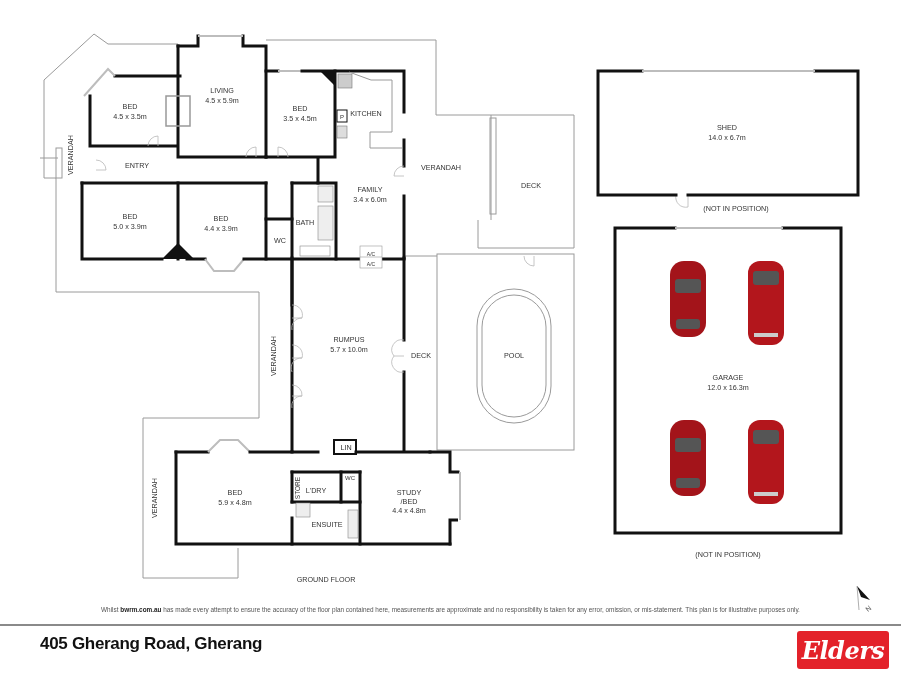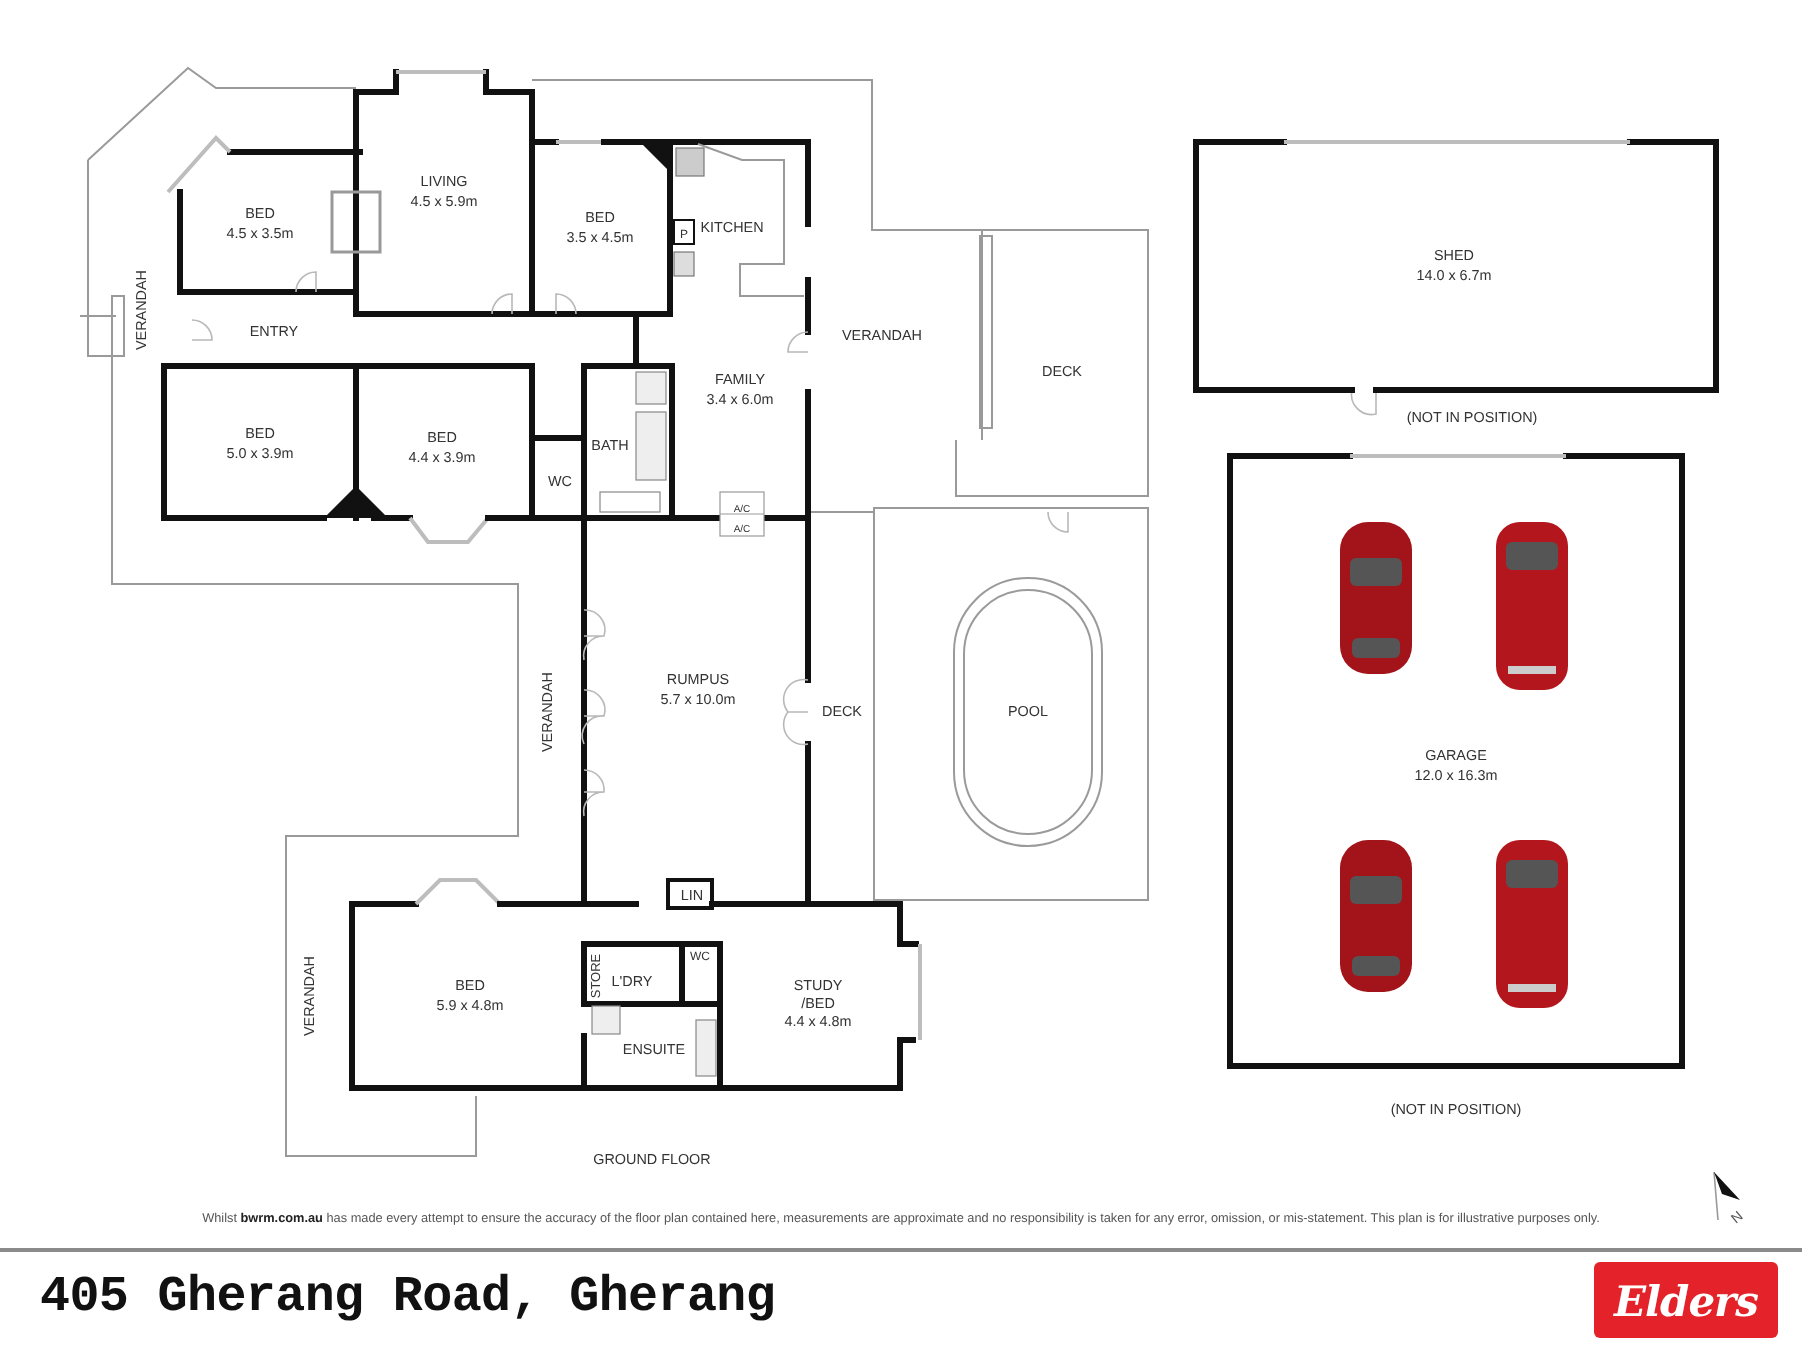--- a/index.html
+++ b/index.html
@@ -6,23 +6,23 @@
   body { width: 901px; height: 675px; position: relative; overflow: hidden; font-family: "Liberation Sans", sans-serif; }
   #plan { position: absolute; left: 0; top: 0; width: 901px; height: 620px; }
   .lbl { font-family: "Liberation Sans", sans-serif; font-size: 7.2px; fill: #333; text-anchor: middle; }
   .wall { stroke: #111; stroke-width: 3; fill: none; stroke-linecap: square; }
   .thin { stroke: #9a9a9a; stroke-width: 1; fill: none; }
   .win { stroke: #bdbdbd; stroke-width: 2; fill: none; }
   .door { stroke: #b8b8b8; stroke-width: 0.8; fill: none; }
   #disclaimer { position: absolute; left: 0; top: 606px; width: 901px; text-align: center; font-size: 6.4px; color: #555; }
   #disclaimer b { color: #222; }
   #rule { position: absolute; left: 0; top: 624px; width: 901px; height: 2px; background: #8a8a8a; }
-  #address { position: absolute; left: 20px; top: 634px; font-family: Liberation Mono, monospace; font-weight: bold; font-size: 25px; color: #111; letter-spacing: -0.3px; }
+  #address { position: absolute; left: 40px; top: 634px; font-family: Liberation Sans, sans-serif; font-weight: bold; font-size: 17px; color: #111; letter-spacing: -0.3px; }
   #logo { position: absolute; left: 797px; top: 631px; width: 92px; height: 38px; background: #e3222a; border-radius: 3px; display: flex; align-items: center; justify-content: center; }
-  #logo span { font-family: "DejaVu Serif", serif; font-style: italic; font-weight: bold; color: #fff; font-size: 21px; letter-spacing: -0.5px; }
+  #logo span { font-family: "DejaVu Serif", serif; font-style: italic; font-weight: bold; color: #fff; font-size: 24px; letter-spacing: -0.5px; }
   #compass { position: absolute; left: 848px; top: 582px; width: 30px; height: 34px; }
 </style>
 </head>
 <body>
 
 <svg id="plan" viewBox="0 0 901 620" xmlns="http://www.w3.org/2000/svg">
 
   <g>
     <polyline class="thin" points="44,80 94,34 108,44 178,44"></polyline>
     <polyline class="thin" points="44,80 44,178 56,178 56,292 259,292 259,418 143,418 143,578 238,578 238,548"></polyline>

